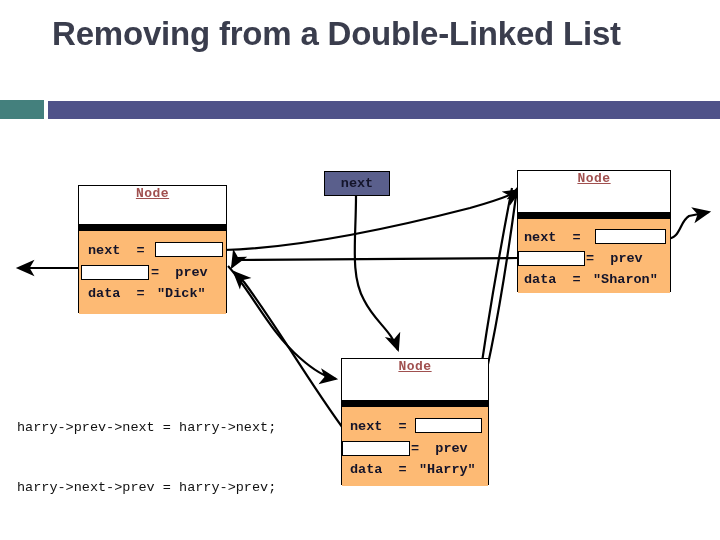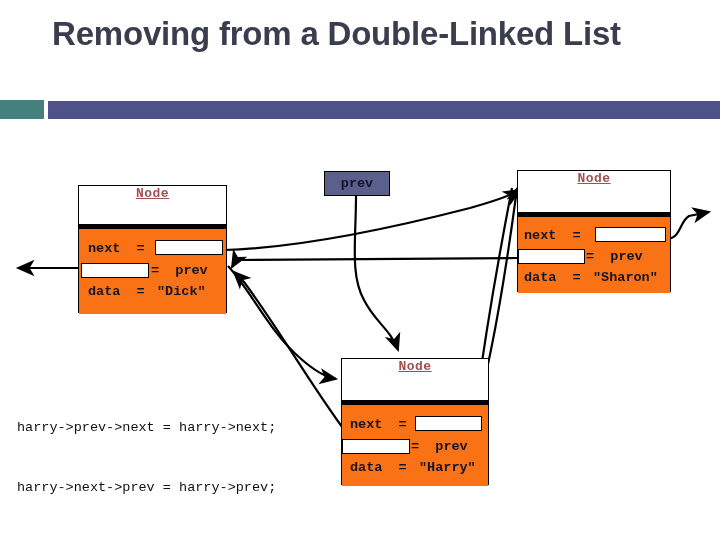--- a/index.html
+++ b/index.html
@@ -29,22 +29,22 @@
   .node-head{
     box-sizing:border-box;width:100%;background:#ffffff;
     display:flex;align-items:flex-start;justify-content:center;
   }
   .node-head span{
     font-family:"Liberation Mono","DejaVu Sans Mono",monospace;
     font-size:13px;font-weight:bold;color:#a0504f;
     text-decoration:underline;letter-spacing:0.5px;
   }
   .node-body{
-    box-sizing:border-box;width:100%;background:#f97316;
-    border-top:5px solid #000000;position:relative;
+    box-sizing:border-box;width:100%;background:#fdba74;
+    border-top:7px solid #000000;position:relative;
   }
   .fld{
     position:absolute;left:0;width:100%;
     font-family:"Liberation Mono","DejaVu Sans Mono",monospace;
     font-size:13.5px;font-weight:bold;color:#14142a;
     white-space:pre;
   }
   .slot{
     position:absolute;background:#ffffff;border:1px solid #000;box-sizing:border-box;
   }
@@ -106,21 +106,21 @@
     <path d="M352,440 C320,400 280,330 244,282 L234,272" stroke="#000" stroke-width="2.2" fill="none" marker-end="url(#ah)"></path>
 
      Sharon node (long diagonal up-right) --&gt;
     <path d="M474,420 C492,360 506,270 516,196 L519,186" stroke="#000" stroke-width="2.2" fill="none" marker-end="url(#ah)"></path>
 
      Harry node (down-left diagonal into Harry) --&gt;
     <path d="M512,188 C500,250 486,330 476,404 L474,426" stroke="#000" stroke-width="2.2" fill="none" marker-end="url(#ah)"></path>
   </svg>
 
   <div id="harry-label">
-    <span>prev</span>
+    <span>next</span>
   </div>
 
   <div class="node" style="left:78px;top:185px;width:149px;height:128px;">
     <div class="node-head" style="height:38px;">
       <span>Node</span>
     </div>
     <div class="node-body" style="height:90px;">
       <div class="fld" style="top:12px;padding-left:9px;">next  =</div>
       <div class="slot" style="left:76px;top:11px;width:68px;height:15px;"></div>
 

